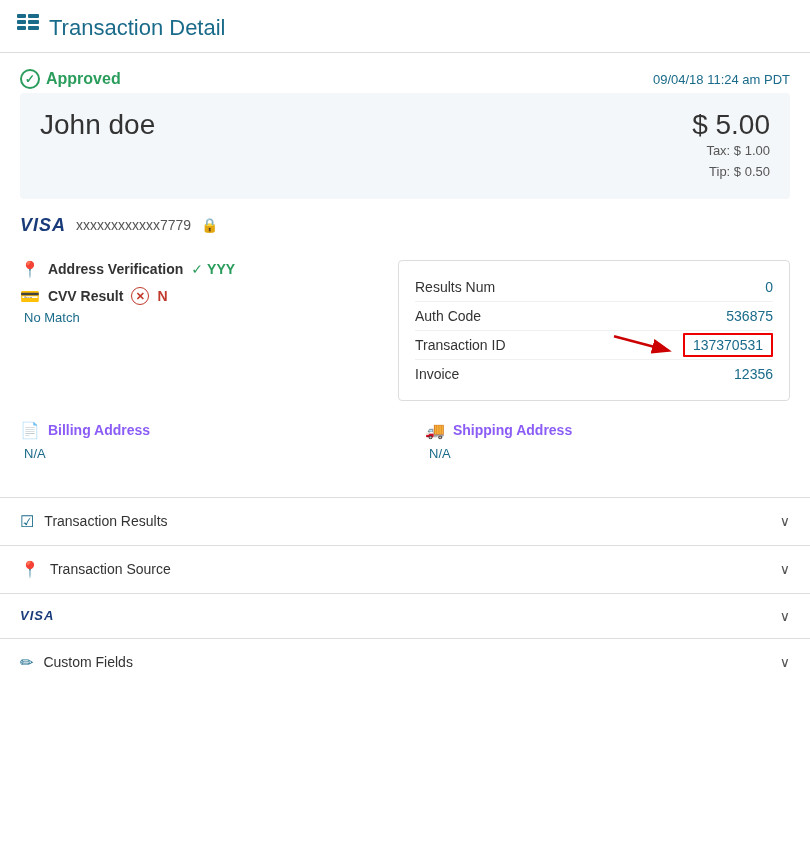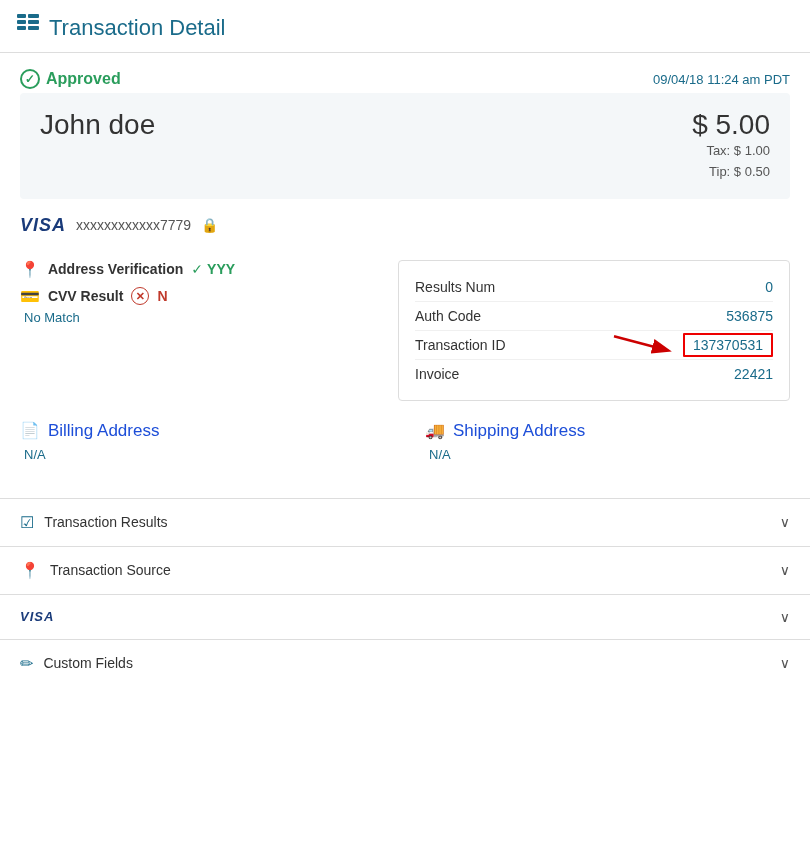--- a/index.html
+++ b/index.html
@@ -247,23 +247,23 @@
     .address-section {
       flex: 1;
     }
     .address-header {
       display: flex;
       align-items: center;
       gap: 8px;
       margin-bottom: 6px;
     }
     .address-title {
-      font-size: 17px;
-      font-weight: normal;
-      color: #1d4ed8;
+      font-size: 14px;
+      font-weight: bold;
+      color: #8b5cf6;
     }
     .address-value {
       color: #1a6b8a;
       font-size: 13px;
       margin-left: 4px;
     }
 
     
     .accordion-section {
       border-top: 1px solid #ddd;
@@ -397,21 +397,21 @@
               </marker>
             </defs>
             <line x1="5" y1="8" x2="58" y2="22" stroke="#cc0000" stroke-width="2.5" marker-end="url(#arrowhead)"></line>
           </svg>
           <span class="transaction-id-value">137370531</span>
         </div>
       </div>
 
       <div class="detail-row">
         <span class="detail-label">Invoice</span>
-        <span class="detail-value">22421</span>
+        <span class="detail-value">12356</span>
       </div>
 
     </div>
   </div>
 
   <div class="address-row">
     <div class="address-section">
       <div class="address-header">
         <span class="section-icon">📄</span>
         <span class="address-title">Billing Address</span>

